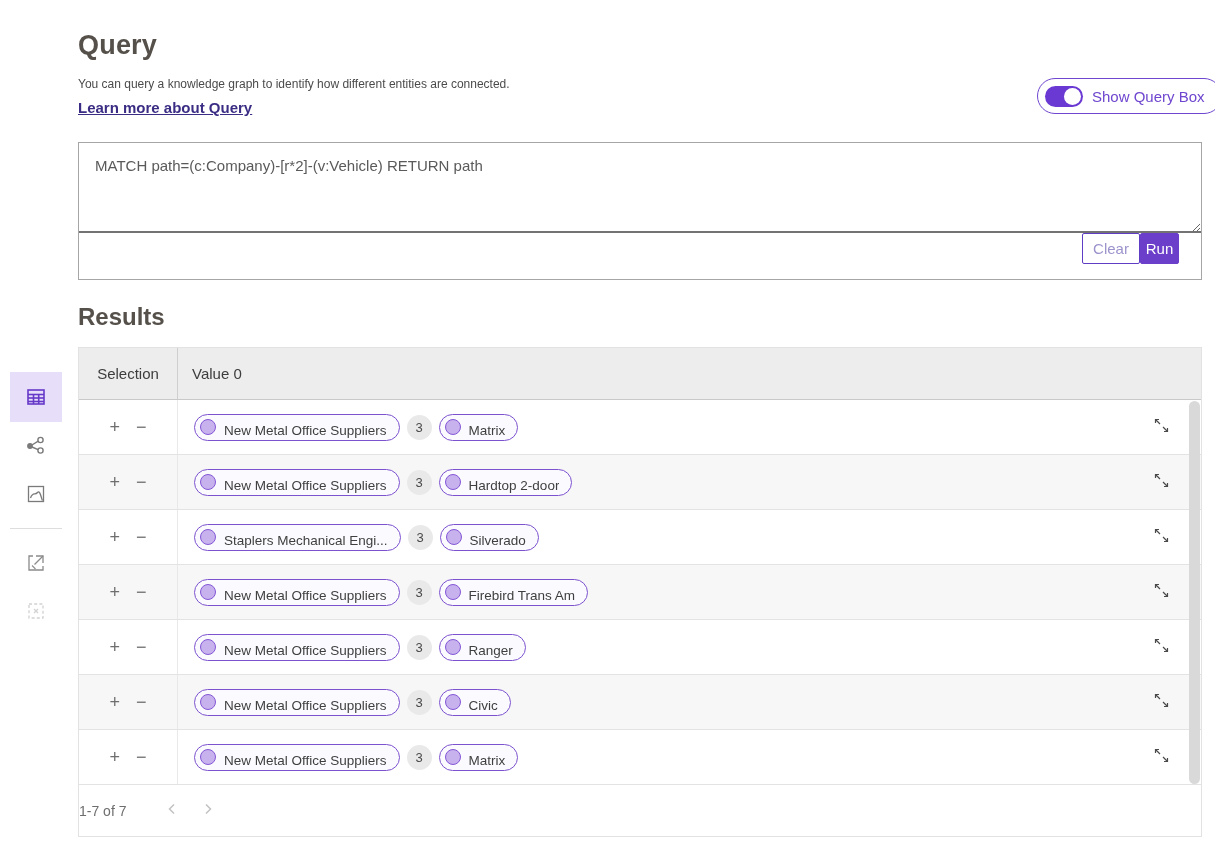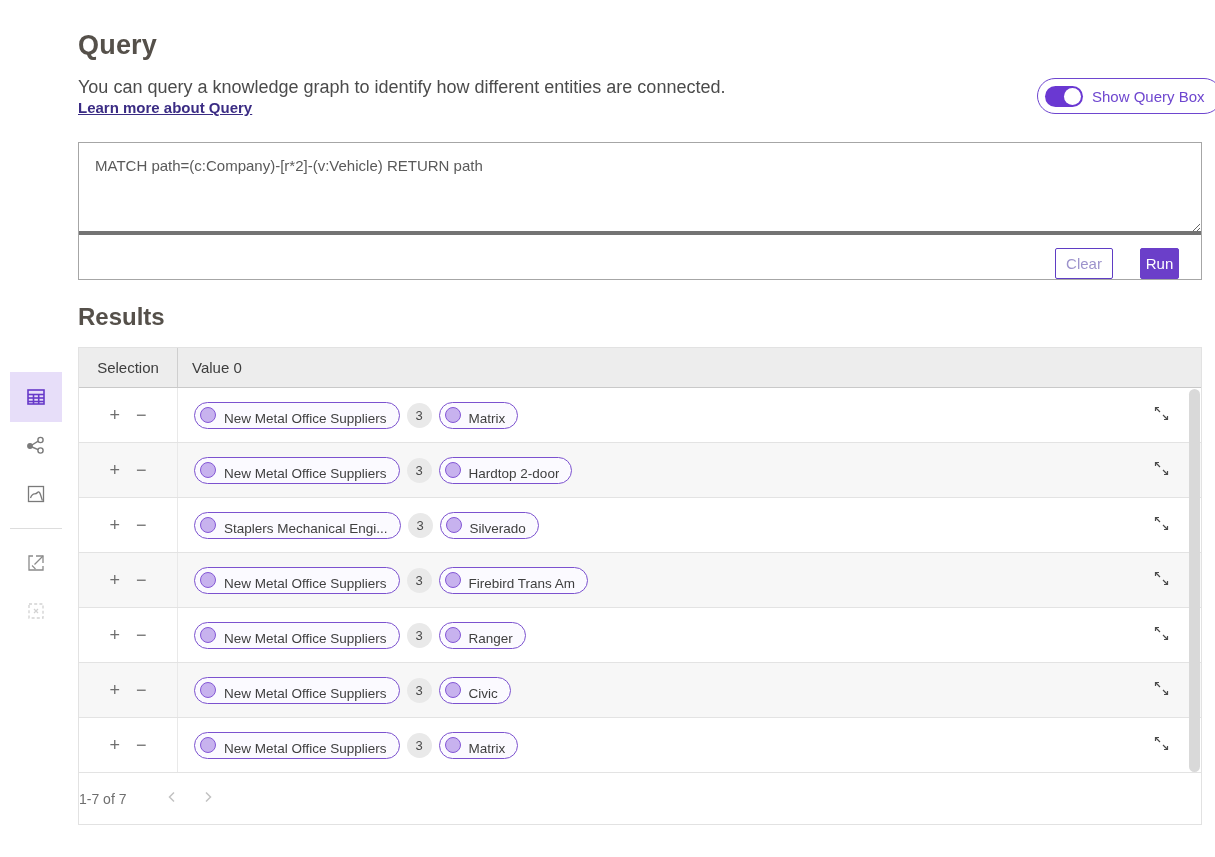--- a/index.html
+++ b/index.html
@@ -2,52 +2,52 @@
 <html><head>
 <meta charset="utf-8">
 <style>
   * { margin:0; padding:0; box-sizing:border-box; }
   html,body { background:#fff; }
   body { font-family:"Liberation Sans", sans-serif; color:#444; }
   .page { position:relative; width:1215px; height:857px; background:#fff; overflow:hidden;border-radius:28px; }
 
   
   .page-title { position:absolute; left:78px; top:30px; font-size:27px; font-weight:700; color:#55504a; letter-spacing:.2px; }
-  .page-desc  { position:absolute; left:78px; top:77px; font-size:18px; color:#4b4b4b; }
+  .page-desc  { position:absolute; left:78px; top:77px; font-size:12px; color:#4b4b4b; }
   .learn-link { position:absolute; left:78px; top:99px; font-size:15px; font-weight:700; color:#3b2c84; text-decoration:underline; cursor:pointer; }
 
   .toggle-pill { position:absolute; left:1037px; top:78px; height:36px; display:flex; align-items:center;
                  gap:9px; padding:0 16px 0 7px; border:1px solid #6e46cf; border-radius:18px; background:#fff; cursor:pointer; }
   .switch { width:38px; height:21px; border-radius:11px; background:#6a38d2; position:relative; flex:0 0 auto; }
   .switch .knob { position:absolute; right:2px; top:2px; width:17px; height:17px; border-radius:50%; background:#fff; }
   .toggle-label { font-size:15px; color:#6e46cf; white-space:nowrap; }
 
   
   .query-box { position:absolute; left:78px; top:142px; width:1124px; height:138px; border:1px solid #a6a6a6; background:#fff; }
   .query-input { display:block; width:100%; height:89px; border:none; outline:none; resize:vertical;
                  padding:14px 16px 0 16px; font-family:"Liberation Sans", sans-serif; font-size:15px; color:#5a5a5a; background:transparent; }
-  .query-actions { position:absolute; left:0; right:0; bottom:0; height:48px; border-top:4px solid #737373;
-                   display:flex; align-items:flex-end; justify-content:flex-end; gap:27px; padding-right:22px; }
+  .query-actions { position:absolute; left:0; right:0; bottom:0; height:48px; border-top:2px solid #737373;
+                   display:flex; align-items:flex-start; justify-content:flex-end; gap:0; padding-right:22px; }
   .btn { height:31px; font-family:"Liberation Sans", sans-serif; font-size:15px; border-radius:2px; cursor:pointer; }
   .btn-clear { width:58px; background:#fff; border:1px solid #5f3dc4; color:#9d93cc; }
   .btn-run   { width:39px; background:#6b3fc9; border:1px solid #6b3fc9; color:#fff; }
 
   
   .results-title { position:absolute; left:78px; top:303px; font-size:24px; font-weight:700; color:#55504a; }
 
   
   .rail { position:absolute; left:10px; top:372px; width:52px; }
   .rail-item { width:52px; height:48px; display:flex; align-items:center; justify-content:center; cursor:pointer; }
   .rail-item.active { background:#e7def9; height:50px; }
   .rail-divider { height:1px; background:#ddd; margin:10px 0; }
   .rail-item svg { display:block; }
 
   
   .table { position:absolute; left:78px; top:347px; width:1124px; border:1px solid #e2e2e2; background:#fff; }
-  .thead { display:flex; height:40px; background:#ededed; border-bottom:1px solid #c9c9c9; align-items:center; }
+  .thead { display:flex; height:52px; background:#ededed; border-bottom:1px solid #c9c9c9; align-items:center; }
   .th-selection { width:99px; text-align:center; font-size:15px; color:#3d3d3d; border-right:1px solid #cfcfcf; height:100%;
                   display:flex; align-items:center; justify-content:center; }
   .th-value { flex:1; padding-left:14px; font-size:15px; color:#3d3d3d; }
 
   .tbody { position:relative; }
   .row { display:flex; height:55px; border-bottom:1px solid #e3e3e3; background:#fff; align-items:stretch; }
   .row.alt { background:#f7f7f7; }
   .cell-selection { width:99px; border-right:1px solid #e9e9e9; display:flex; align-items:center; justify-content:center; gap:12px; }
   .sel-btn { background:none; border:none; font-size:18px; color:#6e6e6e; cursor:pointer; line-height:1; padding:2px; font-family:"Liberation Sans", sans-serif; }
   .cell-value { flex:1; display:flex; align-items:center; padding-left:16px; gap:0; }

